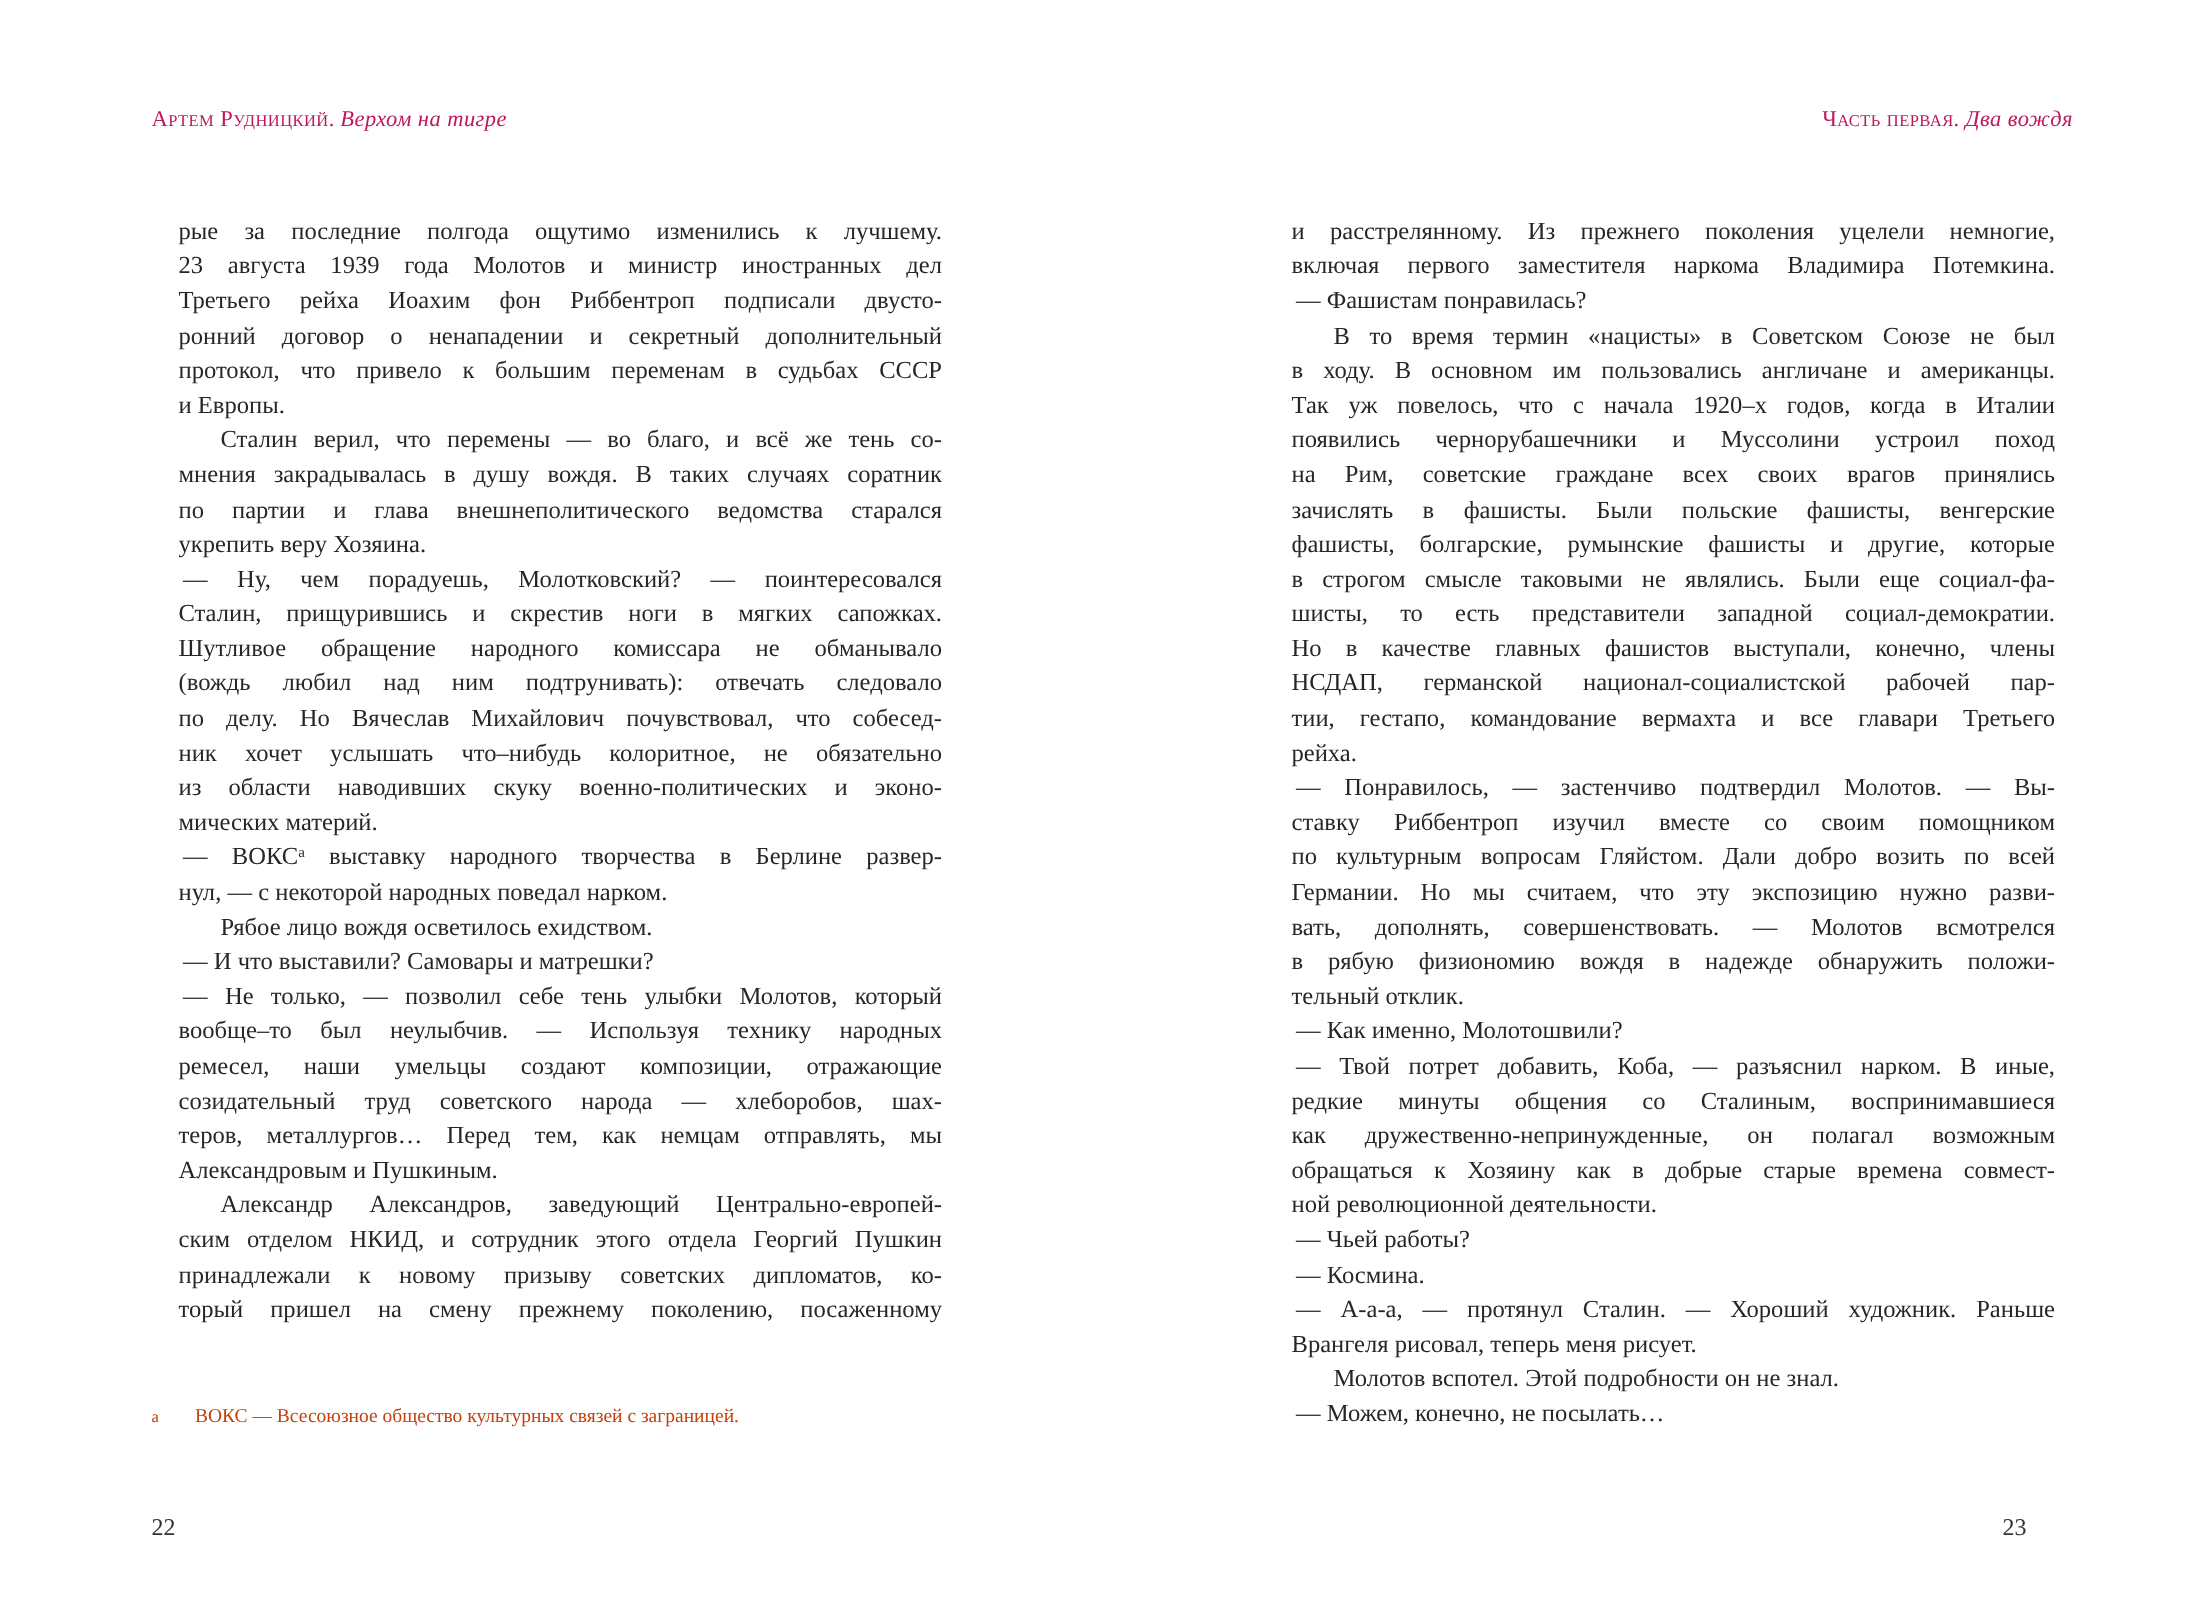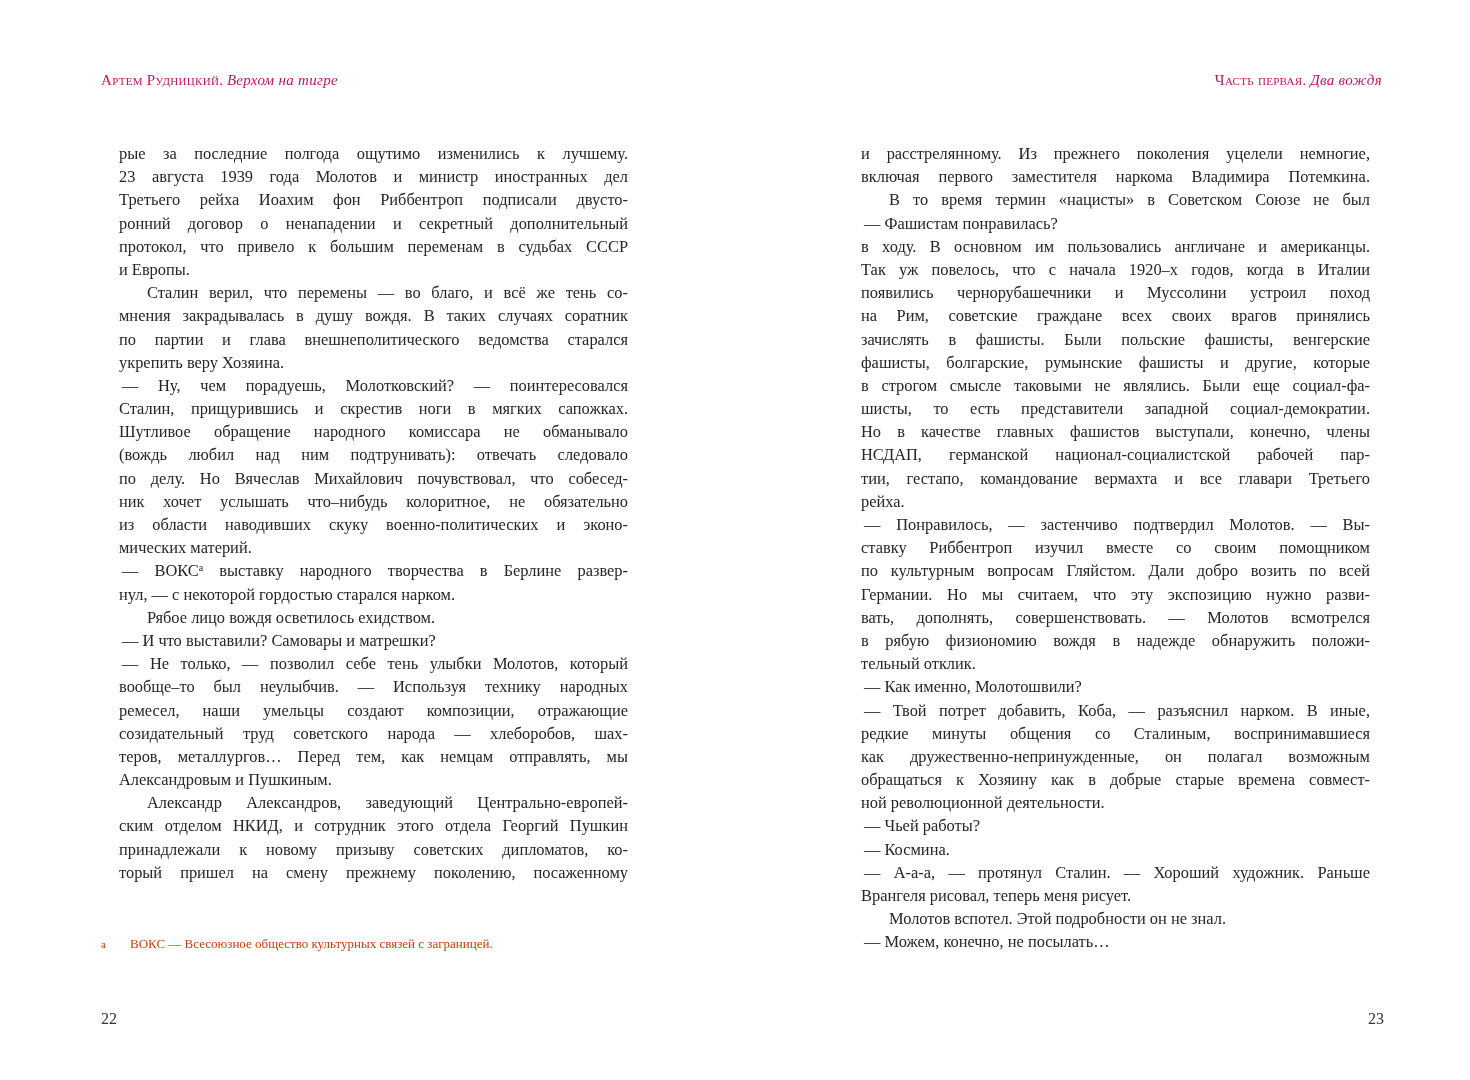--- a/index.html
+++ b/index.html
@@ -36,21 +36,21 @@
     .footnote {
       position: absolute; left: 101px; top: 936px; font-size: 13px; color: #c2410c;
       font-family: "Liberation Serif", "DejaVu Serif", serif;
     }
     .footnote .marker { display: inline-block; width: 29px; font-size: 11px; }
     .folio {
       position: absolute; top: 1010px; font-size: 16px; color: #333;
       font-family: "Liberation Serif", "DejaVu Serif", serif;
     }
     .left .folio { left: 101px; }
-    .right .folio { right: 86px; margin-left: 46px; }
+    .right .folio { right: 119px; margin-left: 46px; }
   </style>
 </head>
 <body>
 
 <div class="page left">
   <div class="running-head">
     <span class="sc">Артем Рудницкий.</span>
     <span class="it">Верхом на тигре</span>
   </div>
   <div class="body-text" id="left-body">
@@ -66,21 +66,21 @@
       <div class="line last"><span>укрепить веру Хозяина.</span></div>
       <div class="line dash"><span>— Ну, чем порадуешь, Молотковский? — поинтересовался</span></div>
       <div class="line"><span>Сталин, прищурившись и скрестив ноги в мягких сапожках.</span></div>
       <div class="line"><span>Шутливое обращение народного комиссара не обманывало</span></div>
       <div class="line"><span>(вождь любил над ним подтрунивать): отвечать следовало</span></div>
       <div class="line"><span>по делу. Но Вячеслав Михайлович почувствовал, что собесед-</span></div>
       <div class="line"><span>ник хочет услышать что–нибудь колоритное, не обязательно</span></div>
       <div class="line"><span>из области наводивших скуку военно-политических и эконо-</span></div>
       <div class="line last"><span>мических материй.</span></div>
       <div class="line dash"><span>— ВОКС</span><sup class="fn">а</sup><span> выставку народного творчества в Берлине развер-</span></div>
-      <div class="line last"><span>нул, — с некоторой гордостью старался нарком.</span></div>
+      <div class="line last"><span>нул, — с некоторой народных поведал нарком.</span></div>
       <div class="line indent last"><span>Рябое лицо вождя осветилось ехидством.</span></div>
       <div class="line dash last"><span>— И что выставили? Самовары и матрешки?</span></div>
       <div class="line dash"><span>— Не только, — позволил себе тень улыбки Молотов, который</span></div>
       <div class="line"><span>вообще–то был неулыбчив. — Используя технику народных</span></div>
       <div class="line"><span>ремесел, наши умельцы создают композиции, отражающие</span></div>
       <div class="line"><span>созидательный труд советского народа — хлеборобов, шах-</span></div>
       <div class="line"><span>теров, металлургов… Перед тем, как немцам отправлять, мы</span></div>
       <div class="line last"><span>Александровым и Пушкиным.</span></div>
       <div class="line indent"><span>Александр Александров, заведующий Центрально-европей-</span></div>
       <div class="line"><span>ским отделом НКИД, и сотрудник этого отдела Георгий Пушкин</span></div>
@@ -94,22 +94,22 @@
 </div>
 
 <div class="page right">
   <div class="running-head">
     <span class="sc">Часть первая.</span>
     <span class="it">Два вождя</span>
   </div>
   <div class="body-text" id="right-body">
       <div class="line"><span>и расстрелянному. Из прежнего поколения уцелели немногие,</span></div>
       <div class="line"><span>включая первого заместителя наркома Владимира Потемкина.</span></div>
+      <div class="line dash last"><span>— Фашистам понравилась?</span></div>
       <div class="line indent"><span>В то время термин «нацисты» в Советском Союзе не был</span></div>
-      <div class="line dash last"><span>— Фашистам понравилась?</span></div>
       <div class="line"><span>в ходу. В основном им пользовались англичане и американцы.</span></div>
       <div class="line"><span>Так уж повелось, что с начала 1920–х годов, когда в Италии</span></div>
       <div class="line"><span>появились чернорубашечники и Муссолини устроил поход</span></div>
       <div class="line"><span>на Рим, советские граждане всех своих врагов принялись</span></div>
       <div class="line"><span>зачислять в фашисты. Были польские фашисты, венгерские</span></div>
       <div class="line"><span>фашисты, болгарские, румынские фашисты и другие, которые</span></div>
       <div class="line"><span>в строгом смысле таковыми не являлись. Были еще социал-фа-</span></div>
       <div class="line"><span>шисты, то есть представители западной социал-демократии.</span></div>
       <div class="line"><span>Но в качестве главных фашистов выступали, конечно, члены</span></div>
       <div class="line"><span>НСДАП, германской национал-социалистской рабочей пар-</span></div>

